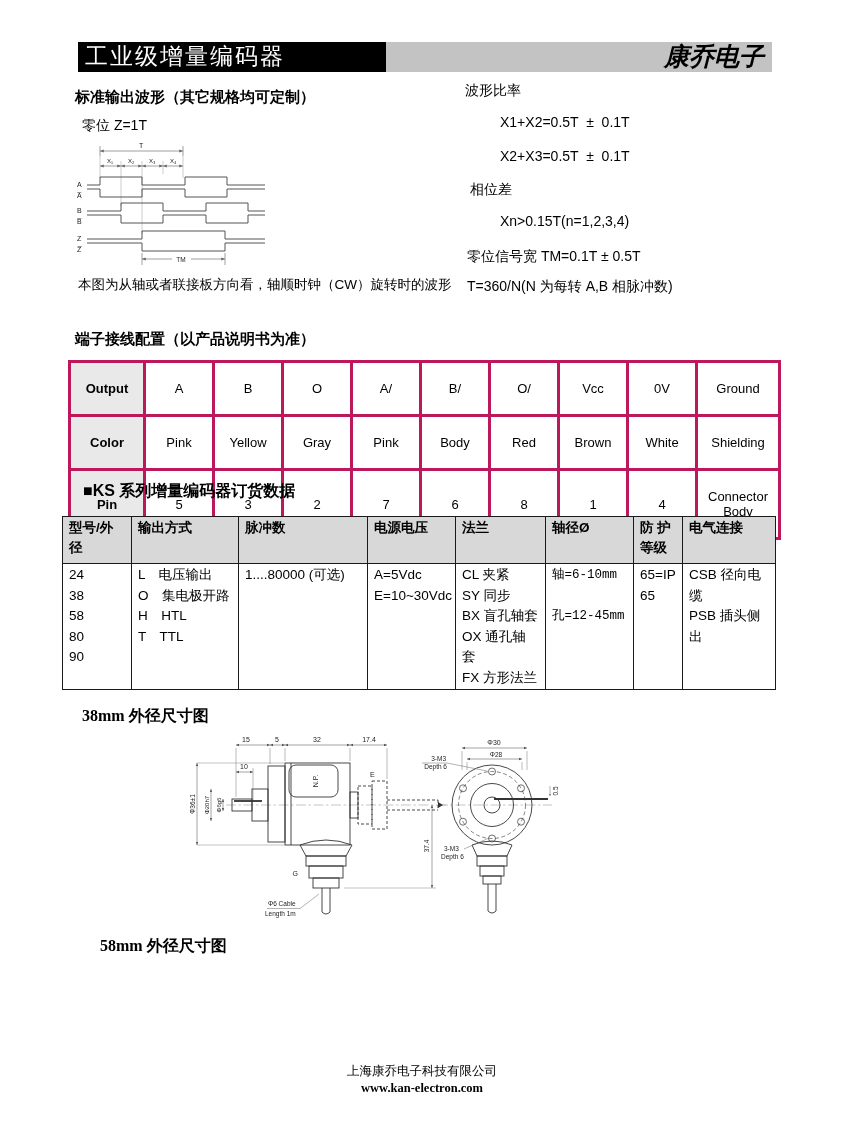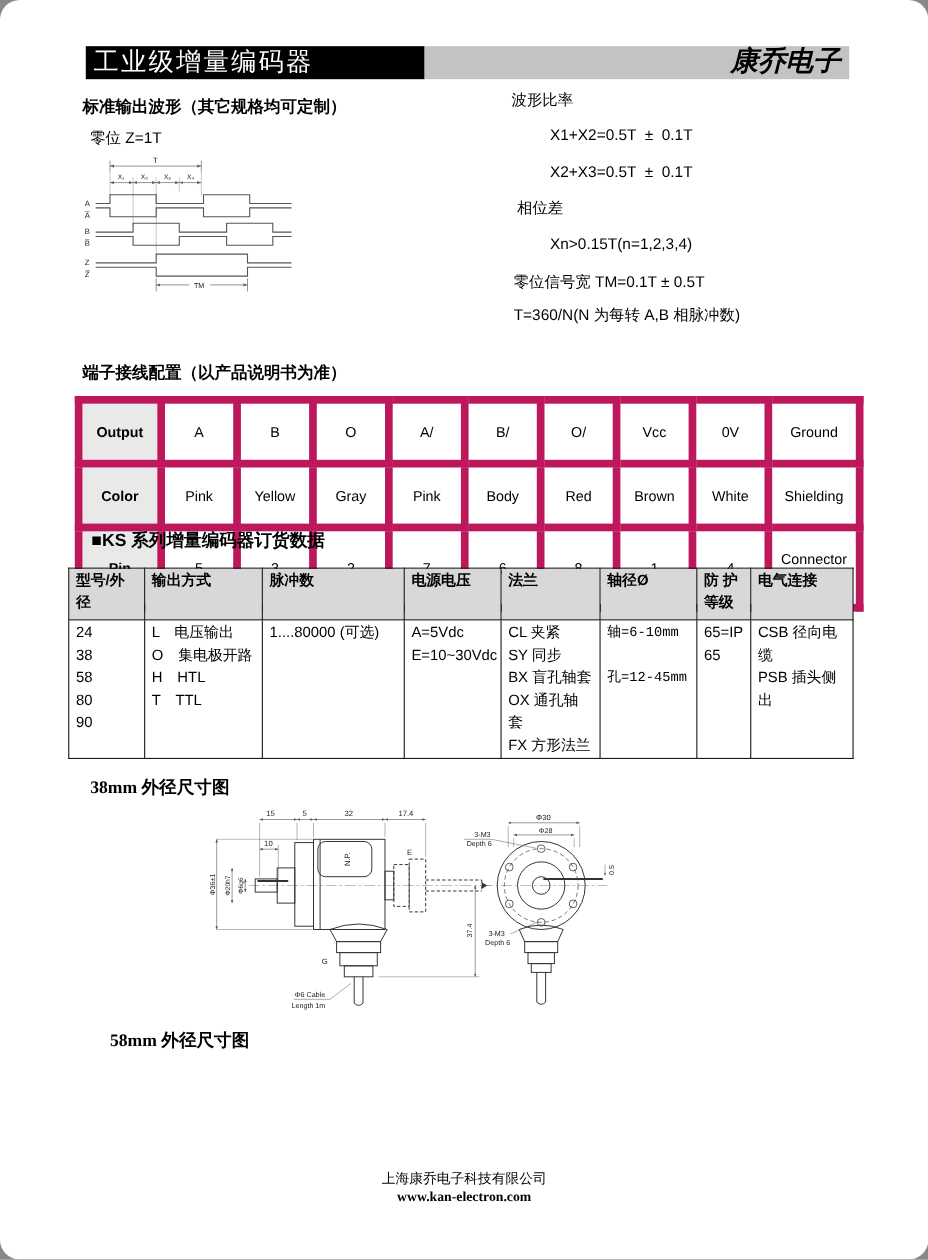--- a/index.html
+++ b/index.html
@@ -1,35 +1,35 @@
 <!DOCTYPE html>
 <html><head>
 <meta charset="utf-8">
 <style>
   html,body{margin:0;padding:0;background:#888;}
   .page{position:relative;width:844px;height:1145px;background:#fff;margin:0 auto;
-        font-family:"Liberation Sans",sans-serif;color:#000;overflow:hidden;border-radius:18px;}
+        font-family:"Liberation Sans",sans-serif;color:#000;overflow:hidden;}
   .abs{position:absolute;}
   .pre{white-space:pre;}
   .preline{white-space:pre-line;}
   
   .bar-black{left:78px;top:42px;width:308px;height:30px;background:#000;color:#fff;
              font-family:"Liberation Serif",serif;font-size:23px;line-height:30px;
              padding-left:7px;letter-spacing:2px;box-sizing:border-box;}
   .bar-gray{left:386px;top:42px;width:386px;height:30px;background:#c3c3c3;
             font-family:"Liberation Serif",serif;font-style:italic;font-weight:bold;
             font-size:25px;line-height:30px;text-align:right;padding-right:8px;box-sizing:border-box;}
   .h-bold{font-weight:bold;font-size:15px;}
   .spec{font-size:14px;}
   .small-note{font-size:14px;}
   .caption{font-size:13.5px;}
   
   table{border-collapse:collapse;table-layout:fixed;}
   .wtable{font-size:13px;text-align:center;}
-  .wtable td{border:7px solid #be185d;padding:18px 2px;overflow:hidden;}
+  .wtable td{border:3px solid #be185d;padding:18px 2px;overflow:hidden;}
   .wtable .lbl{background:#e9e9e9;font-weight:bold;}
   
   .ktable{font-size:13.5px;}
   .ktable td{border:1px solid #1a1a1a;padding:1px 6px;vertical-align:top;overflow:hidden;}
   .ktable .hdr{background:#d8d8d8;font-weight:bold;}
   .ktable .code{font-size:14px;height:22px;line-height:20px;}
   .ktable .name{height:44px;font-size:13.5px;line-height:20px;}
   .ktable .bline{line-height:20.5px;min-height:20.5px;}
   .ktable .dimfont{font-family:Liberation Mono, monospace;font-size:12.5px;}
   .draw-cap{font-family:"Liberation Serif",serif;font-size:16px;font-weight:bold;}
@@ -87,20 +87,21 @@
     <text x="2" y="120" font-size="7">Z̅</text>
 
     <g stroke="#777" stroke-width="0.7" fill="none">
       <path d="M67,121V133 M150,121V133"></path>
       <line x1="67" y1="127" x2="150" y2="127" marker-start="url(#arrW)" marker-end="url(#arrW)"></line>
     </g>
     <rect x="97" y="122" width="19" height="9" fill="#fff" stroke="none"></rect>
     <text x="106" y="130" font-size="6.5" text-anchor="middle">TM</text>
   </svg>
 
+  <div class="abs caption" style="left:78px;top:276px">本图为从轴或者联接板方向看，轴顺时钟（CW）旋转时的波形</div>
 
   <div class="abs spec" style="left:465px;top:82px">波形比率</div>
   <div class="abs spec pre" style="left:500px;top:114px">X1+X2=0.5T  ±  0.1T</div>
   <div class="abs spec pre" style="left:500px;top:148px">X2+X3=0.5T  ±  0.1T</div>
   <div class="abs spec" style="left:470px;top:181px">相位差</div>
   <div class="abs spec" style="left:500px;top:213px">Xn&gt;0.15T(n=1,2,3,4)</div>
   <div class="abs spec" style="left:467px;top:248px">零位信号宽 TM=0.1T ± 0.5T</div>
   <div class="abs spec" style="left:467px;top:278px">T=360/N(N 为每转 A,B 相脉冲数)</div>
 
   <div class="abs h-bold" style="left:75px;top:330px">端子接线配置（以产品说明书为准）</div>

